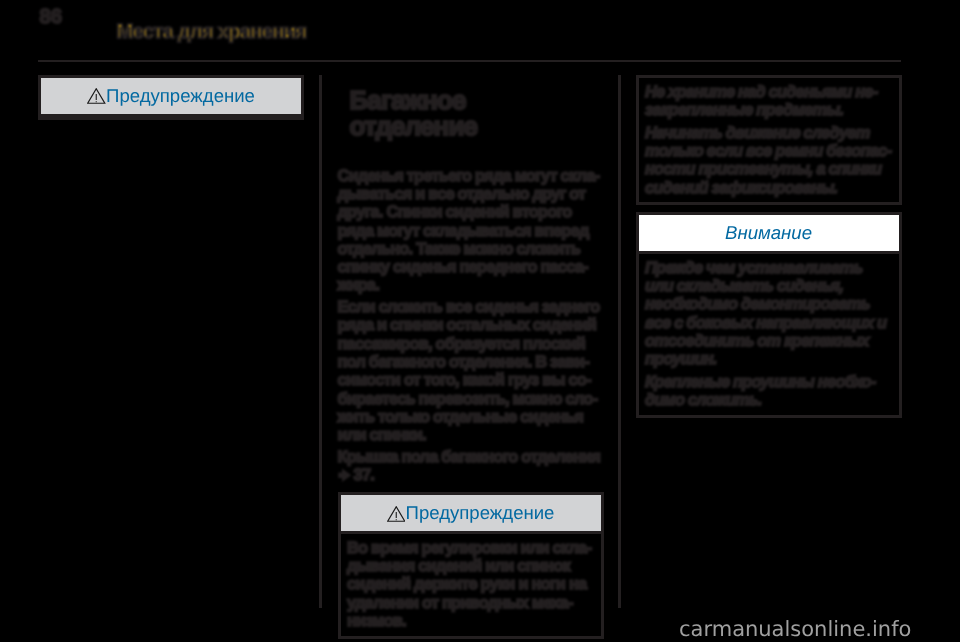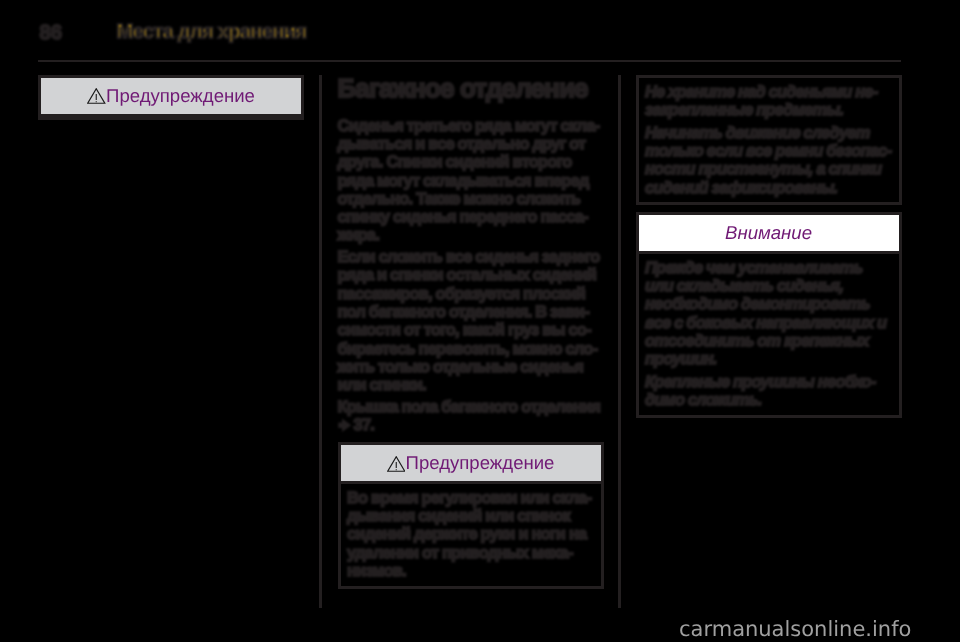--- a/index.html
+++ b/index.html
@@ -2,41 +2,41 @@
 <html><head>
 <meta charset="utf-8">
 <title>86 Места для хранения</title>
 <style>
   html,body{margin:0;padding:0;}
   body{width:960px;height:642px;background:#000;overflow:hidden;
        font-family:"Liberation Sans",sans-serif;
        -webkit-font-smoothing:antialiased;text-rendering:geometricPrecision;}
   #page{position:absolute;left:0;top:0;width:960px;height:642px;}
 
-  #pagenum{position:absolute;left:39.5px;top:23px;font-size:20.3px;font-weight:bold;color:#231f20;letter-spacing:0px;line-height:1;-webkit-text-stroke:2.1px #231f20;filter:blur(0.9px);}
+  #pagenum{position:absolute;left:39.5px;top:7px;font-size:20.3px;font-weight:bold;color:#231f20;letter-spacing:0px;line-height:1;-webkit-text-stroke:2.1px #231f20;filter:blur(0.9px);}
   #chapter{position:absolute;left:116.5px;top:22px;font-size:20.3px;font-weight:bold;color:#eab308;letter-spacing:-0.8px;line-height:1;-webkit-text-stroke:2.1px #231f20;filter:blur(0.9px);}
   #hrule{position:absolute;left:38px;top:60px;width:863px;height:2px;background:#231f20;}
 
   .vrule{position:absolute;top:75px;height:533px;width:3.4px;background:#231f20;}
   #vr1{left:318.8px;}
   #vr2{left:617.8px;}
 
   .col{position:absolute;top:75px;width:266px;color:#231f20;}
   #c1{left:38px;}
   #c2{left:337.5px;}
   #c3{left:635.5px;font-style:italic;}
 
-  h1{font-size:26px;font-weight:bold;margin:0;padding:0 0 15.7px;line-height:26px;letter-spacing:-0.85px;
+  h1{font-size:26px;font-weight:bold;margin:12px;padding:0 0 15.7px;line-height:26px;letter-spacing:-0.85px;
      -webkit-text-stroke:2.3px #231f20;filter:blur(0.9px);}
   p{margin:0;padding:0 0 3.4px;font-size:16.4px;line-height:18.3px;font-weight:bold;letter-spacing:-0.78px;hyphens:manual;
      -webkit-text-stroke:2.0px #231f20;filter:blur(0.9px);}
 
   .box{border:3px solid #231f20;margin:0 0 7px;box-sizing:border-box;width:266px;}
   #c2 .box{margin-top:4.5px;}
-  .bhead{background:#d2d3d5;color:#701a75;text-align:center;font-size:18.6px;opacity:0.999;
+  .bhead{background:#d2d3d5;color:#0369a1;text-align:center;font-size:18.6px;opacity:0.999;
          height:35.8px;line-height:35.8px;font-weight:normal;letter-spacing:0px;
          border-bottom:3px solid #231f20;}
   .bhead.w{background:#ffffff;}
   .bbody{padding:4.6px 6.5px 5.4px;}
   .bbody p{padding-bottom:4.5px;}
   .bbody p:last-child{padding-bottom:0;}
   .warn-ico{display:inline-block;vertical-align:-2.2px;margin-right:0.5px;}
 
   #wm{position:absolute;left:679px;top:617px;color:#a0a0a0;font-size:21px;letter-spacing:0px;font-weight:normal;line-height:24px;font-family:"DejaVu Sans",sans-serif;}
   .xref{display:inline-block;vertical-align:-2.5px;margin-right:2.5px;height:0;overflow:visible;}

